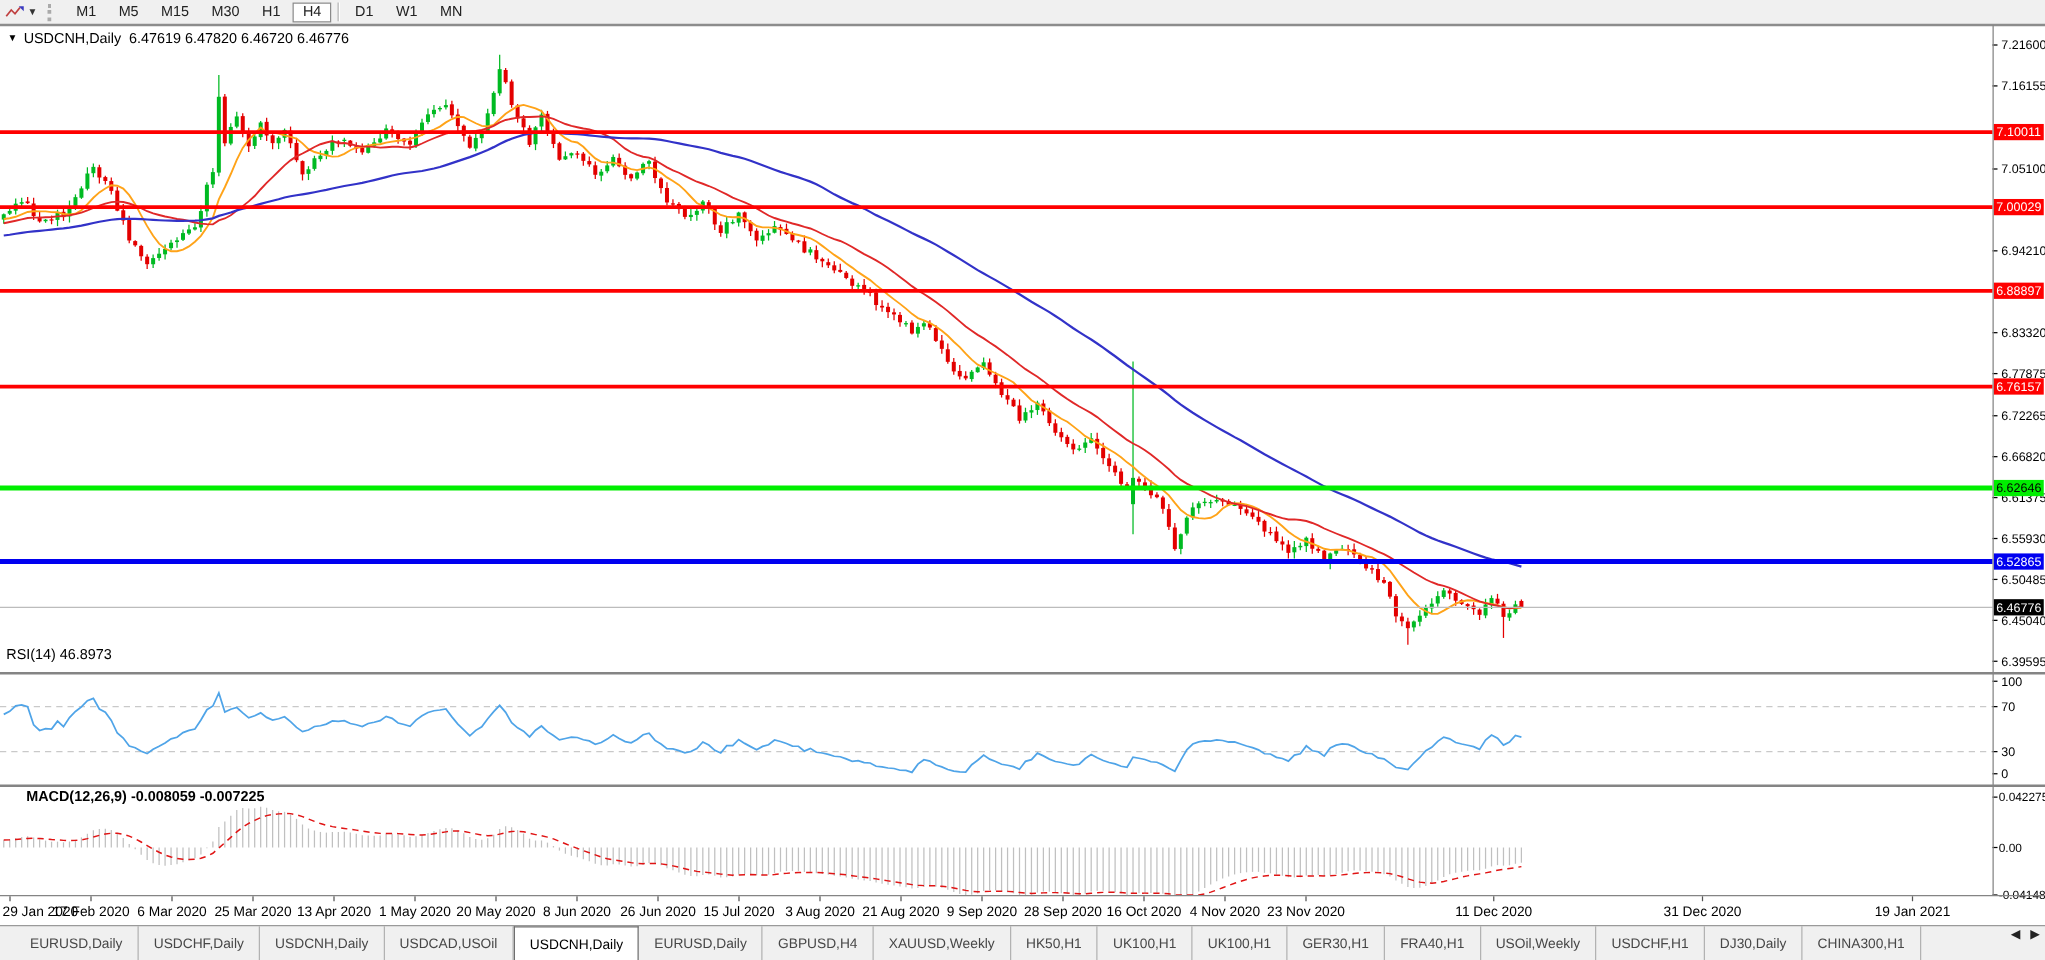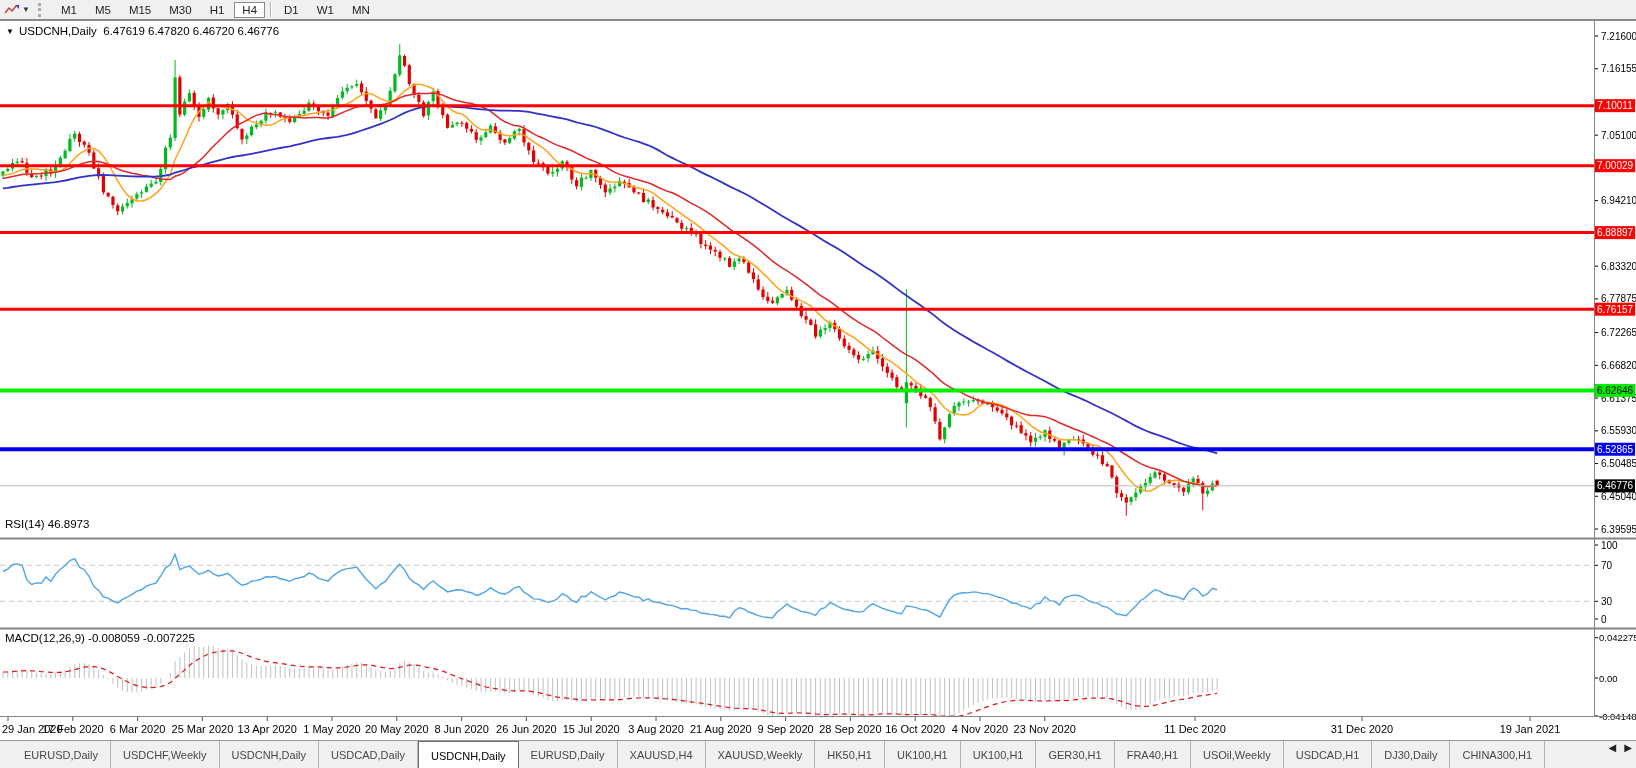--- a/index.html
+++ b/index.html
@@ -12,21 +12,21 @@
   .tb-caret{font-size:8px;color:#333;margin-left:2px;}
   .grip{width:5px;height:14px;border-left:3px dotted #aaa;margin:0 6px 0 4px;}
   .tf{font-size:11.5px;color:#222;padding:1px 7px;margin:0 1px;border:1px solid transparent;cursor:default;}
   .tf.active{background:#fff;border:1px solid #8a8a8a;}
   .tbsep{width:1px;height:15px;background:#b5b5b5;margin:0 4px;box-shadow:1px 0 0 #fff;}
   
   .overlay{position:absolute;z-index:5;font-size:11.5px;color:#000;white-space:pre;}
   .chart-title{left:6px;top:25px;text-align:right;}
   .chart-title .caret{font-size:8px;vertical-align:1px;margin-right:5px;}
   .rsi-title{left:5px;top:518px;}
-  .macd-title{left:5px;top:632px;}
+  .macd-title{left:21px;top:632px;font-weight:bold;}
   
   .tabsbar{position:absolute;left:0;top:740px;width:1636px;height:28px;background:#f0f0f0;
            border-top:1px solid #9a9a9a;display:flex;align-items:stretch;padding-left:12px;
            box-sizing:border-box;z-index:10;}
   .tab{display:flex;align-items:center;padding:0 12px;font-size:11px;color:#474747;
        border-right:1px solid #b2b2b2;height:100%;cursor:default;white-space:nowrap;}
   .tab.active{background:#fff;border:1px solid #6f6f6f;border-bottom:none;color:#000;}
   .arrows{position:absolute;right:4px;top:742px;display:flex;gap:8px;font-size:10px;color:#222;z-index:11;}
   .arrows span{cursor:default;}
   svg{position:absolute;left:0;top:0;z-index:1;}
@@ -943,33 +943,33 @@
       <div class="tf">MN</div>
     </div>
 </div>
 
 <div class="overlay chart-title"><span class="caret">▼</span><span>USDCNH,Daily</span><span>  </span><span>6.47619 6.47820 6.46720 6.46776</span></div>
 <div class="overlay rsi-title">RSI(14) 46.8973</div>
 <div class="overlay macd-title">MACD(12,26,9) -0.008059 -0.007225</div>
 
 <div class="tabsbar" id="tabsbar">
     <div class="tab">EURUSD,Daily</div>
-    <div class="tab">USDCHF,Weekly</div>
+    <div class="tab">USDCHF,Daily</div>
     <div class="tab">USDCNH,Daily</div>
-    <div class="tab">USDCAD,Daily</div>
+    <div class="tab">USDCAD,USOil</div>
     <div class="tab active">USDCNH,Daily</div>
     <div class="tab">EURUSD,Daily</div>
-    <div class="tab">XAUUSD,H4</div>
+    <div class="tab">GBPUSD,H4</div>
     <div class="tab">XAUUSD,Weekly</div>
     <div class="tab">HK50,H1</div>
     <div class="tab">UK100,H1</div>
     <div class="tab">UK100,H1</div>
     <div class="tab">GER30,H1</div>
     <div class="tab">FRA40,H1</div>
     <div class="tab">USOil,Weekly</div>
-    <div class="tab">USDCAD,H1</div>
+    <div class="tab">USDCHF,H1</div>
     <div class="tab">DJ30,Daily</div>
     <div class="tab">CHINA300,H1</div>
   </div>
 <div class="arrows">
   <span>◀</span>
   <span>▶</span>
 </div>
 
 </body></html>

